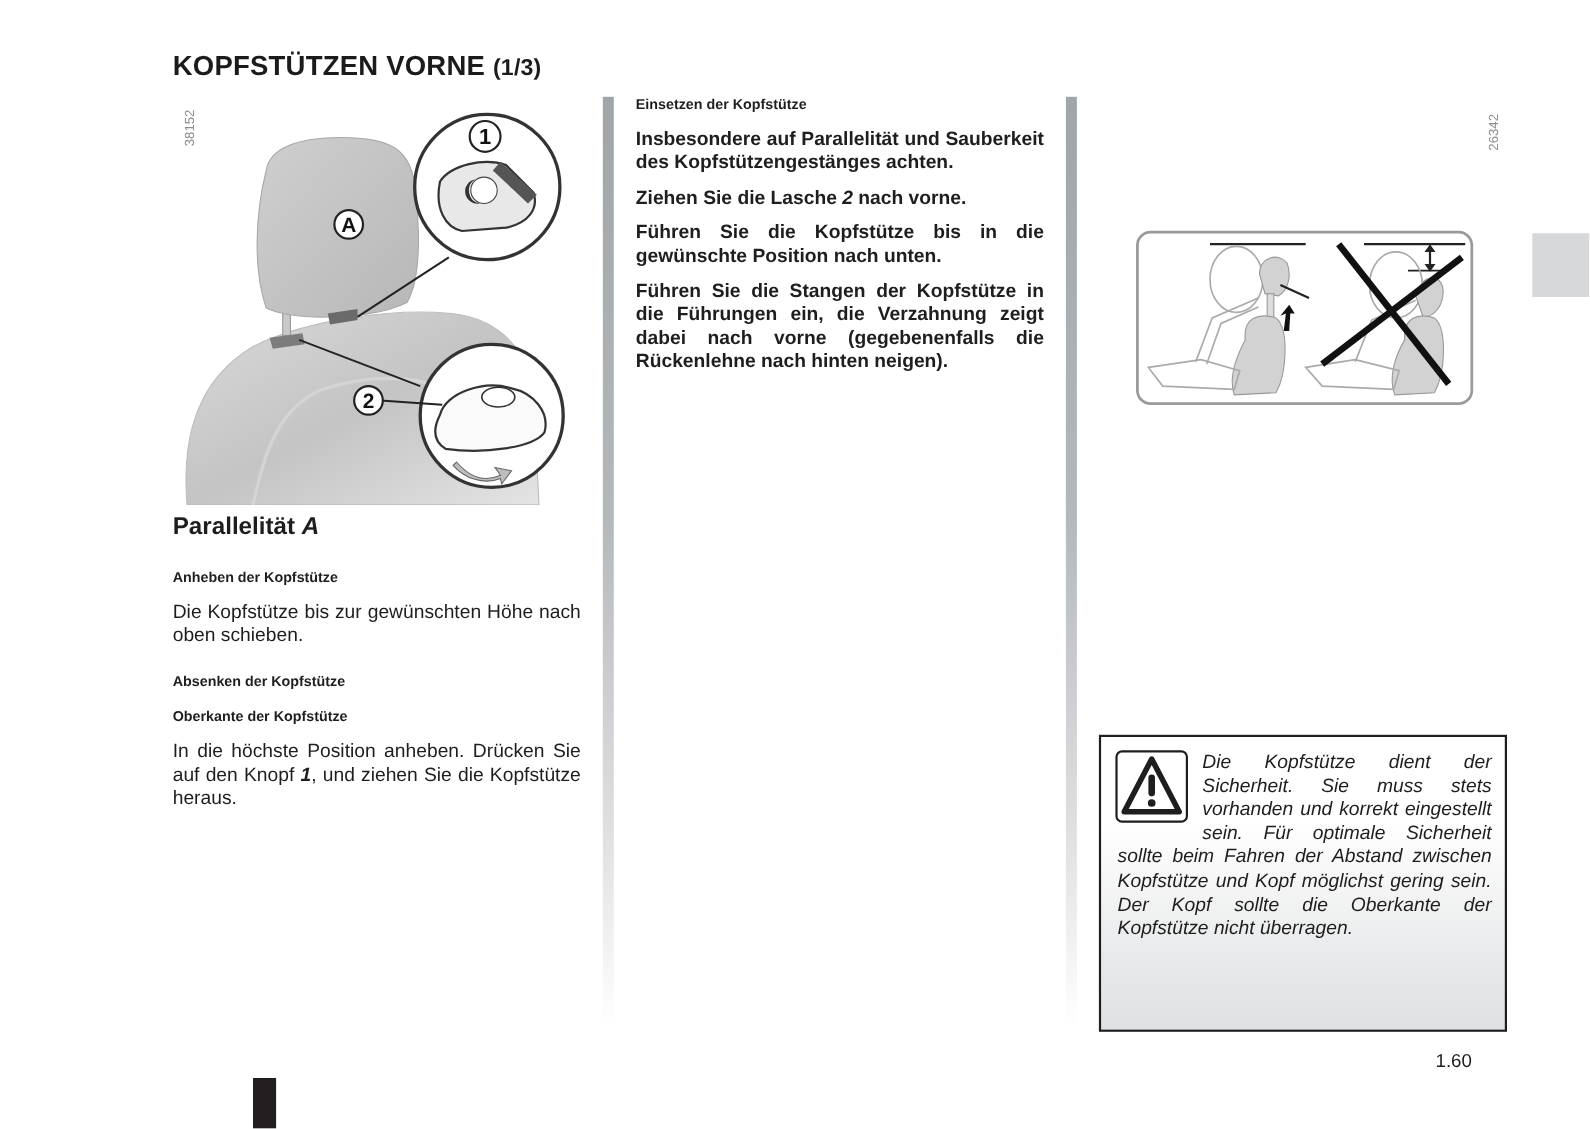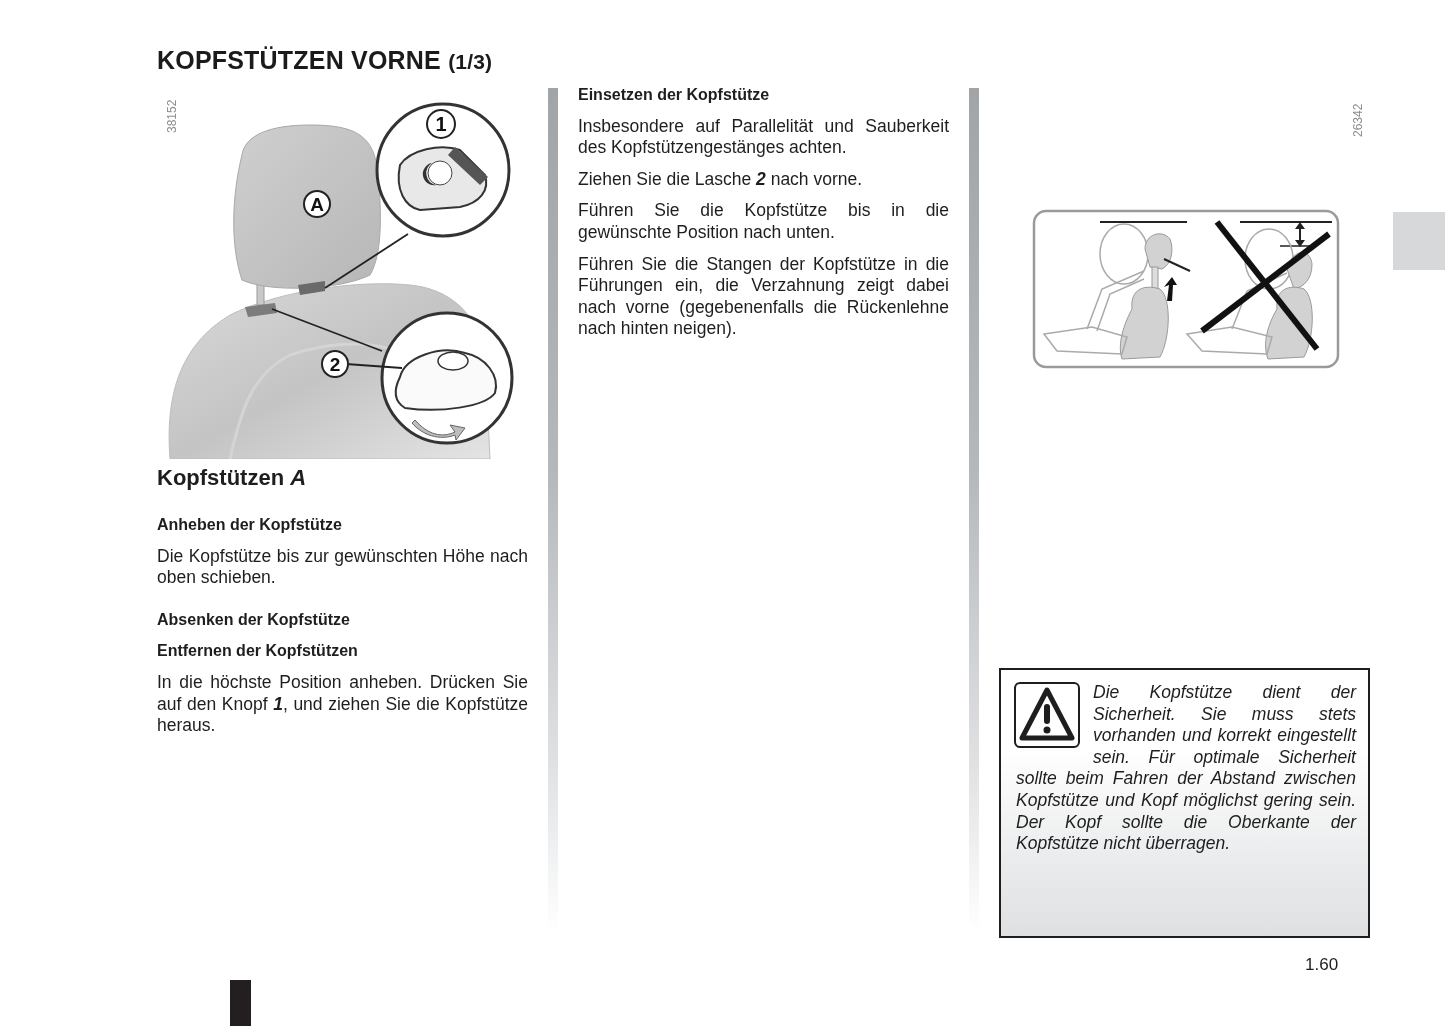--- a/index.html
+++ b/index.html
@@ -17,29 +17,29 @@
 
   .divider {
     position: absolute; top: 88px; width: 10px; height: 845px;
     background: linear-gradient(to bottom, #a2a5a8 0%, #b5b8bb 45%, #dfe1e3 80%, #ffffff 100%);
   }
   .divider.d1 { left: 548px; }
   .divider.d2 { left: 969px; }
 
   .col { position: absolute; font-size: 17.5px; line-height: 21.6px; }
   .col p { margin: 0; text-align: justify; }
-  .col h3 { margin: 0; font-size: 16px; font-weight: bold; }
+  .col h3 { margin: 0; font-size: 13px; font-weight: bold; }
   .col1 { left: 157px; top: 464px; width: 371px; }
   .col2 { left: 578px; top: 84px; width: 371px; }
 
   .col1 .h2 { font-size: 22px; font-weight: bold; margin: 0 0 22px 0; line-height: 28px; }
   .col1 h3 { margin-bottom: 10px; }
   .col1 p { margin-bottom: 20px; }
   .col2 h3 { margin-bottom: 10px; }
-  .col2 p { margin-bottom: 10px; }
+  .col2 p { margin-bottom: 10px; font-weight: bold; }
 
   .ref-code {
     position: absolute; font-size: 12px; color: #8e8e8e; transform-origin: left top;
     transform: rotate(-90deg); white-space: nowrap;
   }
   .ref1 { left: 165px; top: 133px; }
   .ref2 { left: 1351px; top: 137px; }
 
   .fig1 { position: absolute; left: 160px; top: 95px; width: 360px; height: 364px; }
   .fig2 { position: absolute; left: 1032px; top: 209px; width: 308px; height: 160px; }
@@ -117,27 +117,27 @@
   <line x1="186" y1="269" x2="242" y2="273" stroke="#222" stroke-width="1.8"></line>
   <circle cx="175" cy="269" r="13" fill="#fff" stroke="#222" stroke-width="2"></circle>
   <text x="175" y="276" text-anchor="middle" font-family="Liberation Sans, sans-serif" font-weight="bold" font-size="19" fill="#111">2</text>
 </svg>
 
 <div class="divider d1"></div>
 <div class="divider d2"></div>
 
 <div class="col col1">
   <div class="h2">
-    <span>Kopfstützen</span>
+    <span>Parallelität</span>
     <i>A</i>
   </div>
   <h3>Anheben der Kopfstütze</h3>
   <p>Die Kopfstütze bis zur gewünschten Höhe nach oben schieben.</p>
   <h3>Absenken der Kopfstütze</h3>
-  <h3>Entfernen der Kopfstützen</h3>
+  <h3>Oberkante der Kopfstütze</h3>
   <p><span>In die höchste Position anheben. Drücken Sie auf den Knopf </span><b><i>1</i></b><span>, und ziehen Sie die Kopfstütze heraus.</span></p>
 </div>
 
 <div class="col col2">
   <h3>Einsetzen der Kopfstütze</h3>
   <p>Insbesondere auf Parallelität und Sauberkeit des Kopfstützengestänges achten.</p>
   <p><span>Ziehen Sie die Lasche </span><b><i>2</i></b><span> nach vorne.</span></p>
   <p>Führen Sie die Kopfstütze bis in die gewünschte Position nach unten.</p>
   <p>Führen Sie die Stangen der Kopfstütze in die Führungen ein, die Verzahnung zeigt dabei nach vorne (gegebenenfalls die Rückenlehne nach hinten neigen).</p>
 </div>

